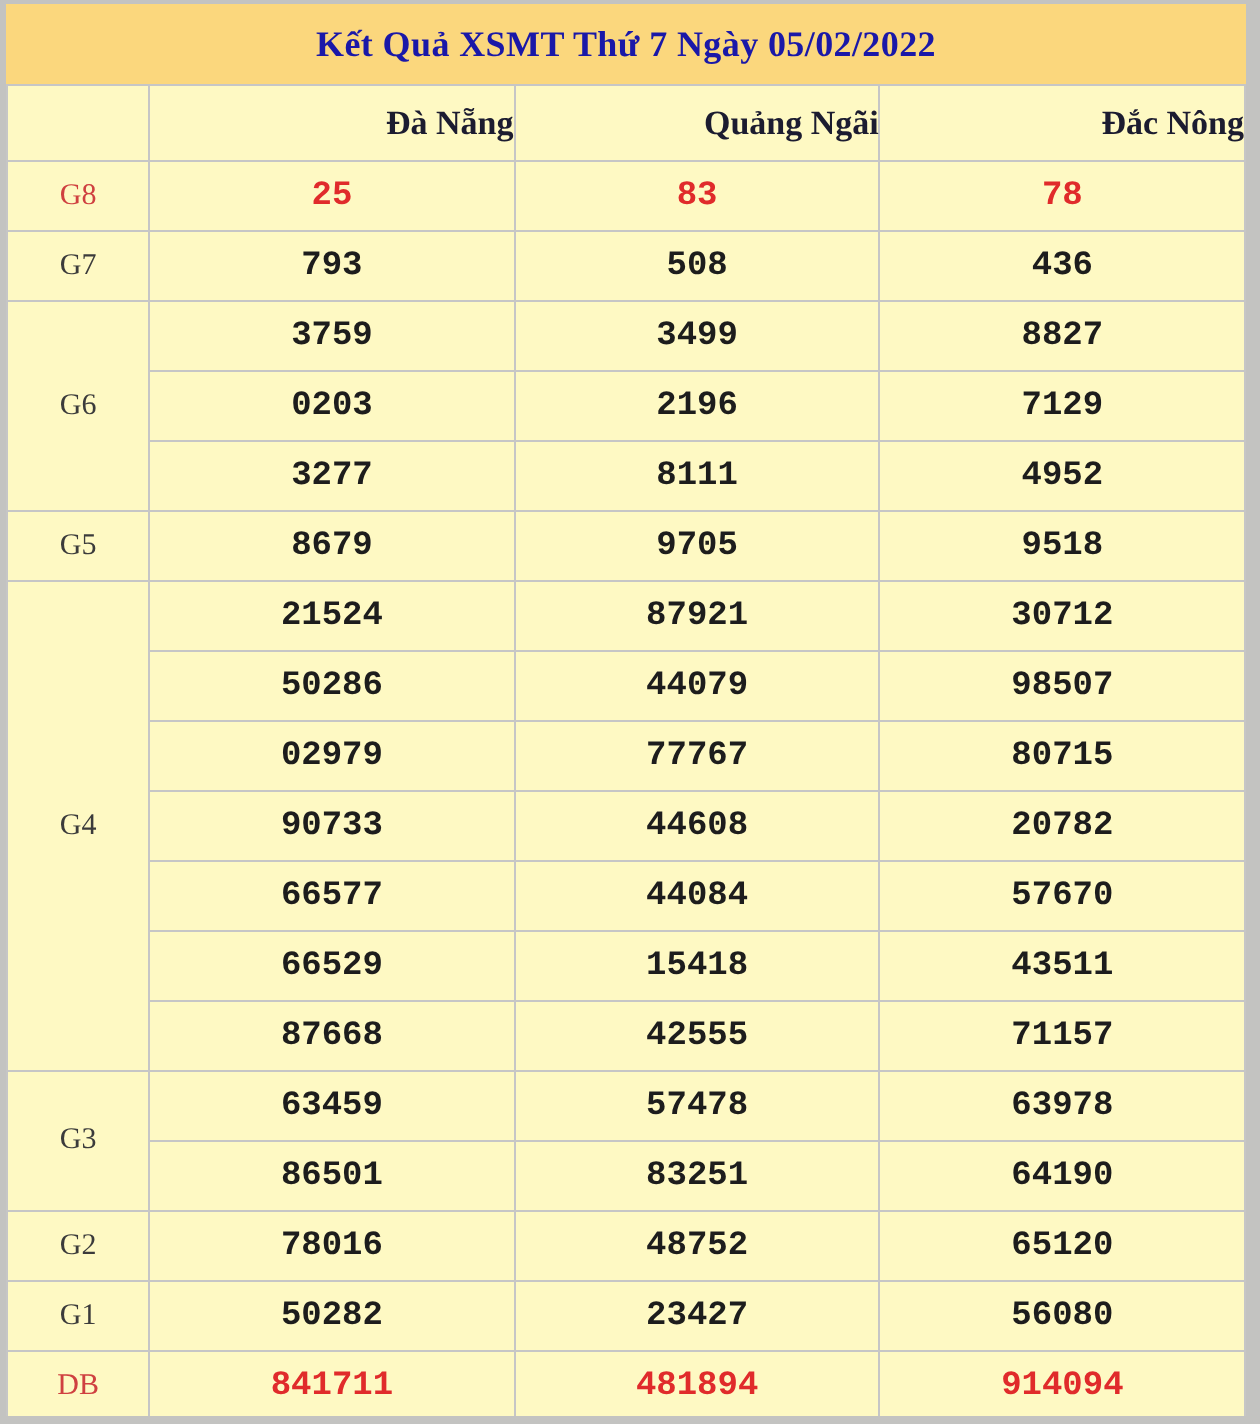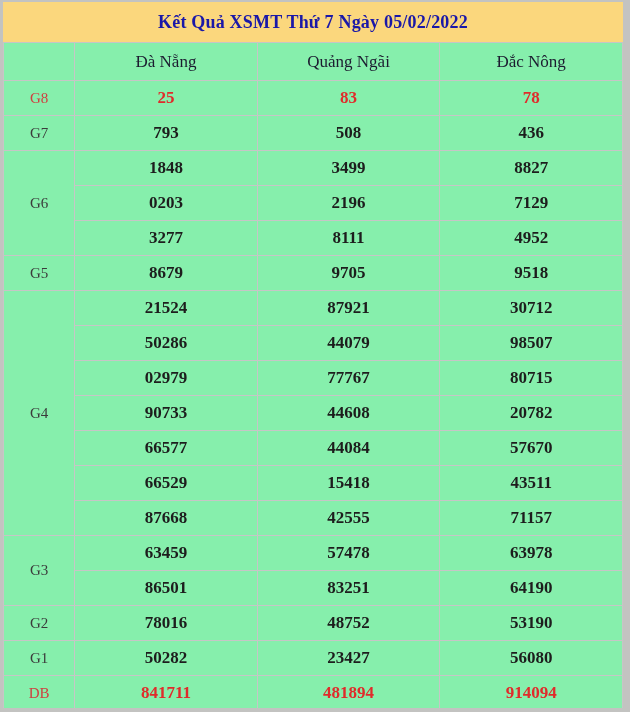--- a/index.html
+++ b/index.html
@@ -9,21 +9,21 @@
     height:712px;
     background:#c3c3c1;
     font-family:"Liberation Serif","DejaVu Serif",serif;
   }
   .frame{
     position:absolute;
     top:2px;
     left:3px;
     width:620px;
     height:706px;
-    background:#86efac;
+    background:#fef9c3;
     overflow:hidden;
   }
   .title-bar{
     height:40px;
     background:#fbd77d;
     color:#1a18a8;
     font-weight:bold;
     font-size:18px;
     display:flex;
     align-items:center;
@@ -39,35 +39,37 @@
   col.c-data{width:29.5%;}
   th,td{
     border:1px solid #c6c6c6;
     text-align:center;
     vertical-align:middle;
     padding:0;
   }
   thead th{
     height:37px;
     font-size:17px;
-    font-weight:normal;
+    font-weight:bold;
     color:#1c1c30;
+    text-align:right;
   }
   tbody td{height:34px;}
   td.prize{
     font-size:15px;
     font-weight:normal;
     color:#3b3b3b;
     text-align:center;
   }
   td.prize.hl{color:#cf4040;}
   td.val{
     font-size:17px;
     font-weight:bold;
     color:#1d1d1d;
+    font-family:Liberation Mono, monospace;
   }
   td.val.hl{color:#e02b2b;}
 </style>
 </head>
 <body>
 
 <div class="frame">
   <div class="title-bar">Kết Quả XSMT Thứ 7 Ngày 05/02/2022</div>
   <table>
     <colgroup>
@@ -92,21 +94,21 @@
           <td class="val hl">78</td>
         </tr>
         <tr>
           <td class="prize" rowspan="1">G7</td>
           <td class="val">793</td>
           <td class="val">508</td>
           <td class="val">436</td>
         </tr>
         <tr>
           <td class="prize" rowspan="3">G6</td>
-          <td class="val">1848</td>
+          <td class="val">3759</td>
           <td class="val">3499</td>
           <td class="val">8827</td>
         </tr>
         <tr>
           <td class="val">0203</td>
           <td class="val">2196</td>
           <td class="val">7129</td>
         </tr>
         <tr>
           <td class="val">3277</td>
@@ -163,21 +165,21 @@
         </tr>
         <tr>
           <td class="val">86501</td>
           <td class="val">83251</td>
           <td class="val">64190</td>
         </tr>
         <tr>
           <td class="prize" rowspan="1">G2</td>
           <td class="val">78016</td>
           <td class="val">48752</td>
-          <td class="val">53190</td>
+          <td class="val">65120</td>
         </tr>
         <tr>
           <td class="prize" rowspan="1">G1</td>
           <td class="val">50282</td>
           <td class="val">23427</td>
           <td class="val">56080</td>
         </tr>
         <tr>
           <td class="prize hl" rowspan="1">DB</td>
           <td class="val hl">841711</td>

